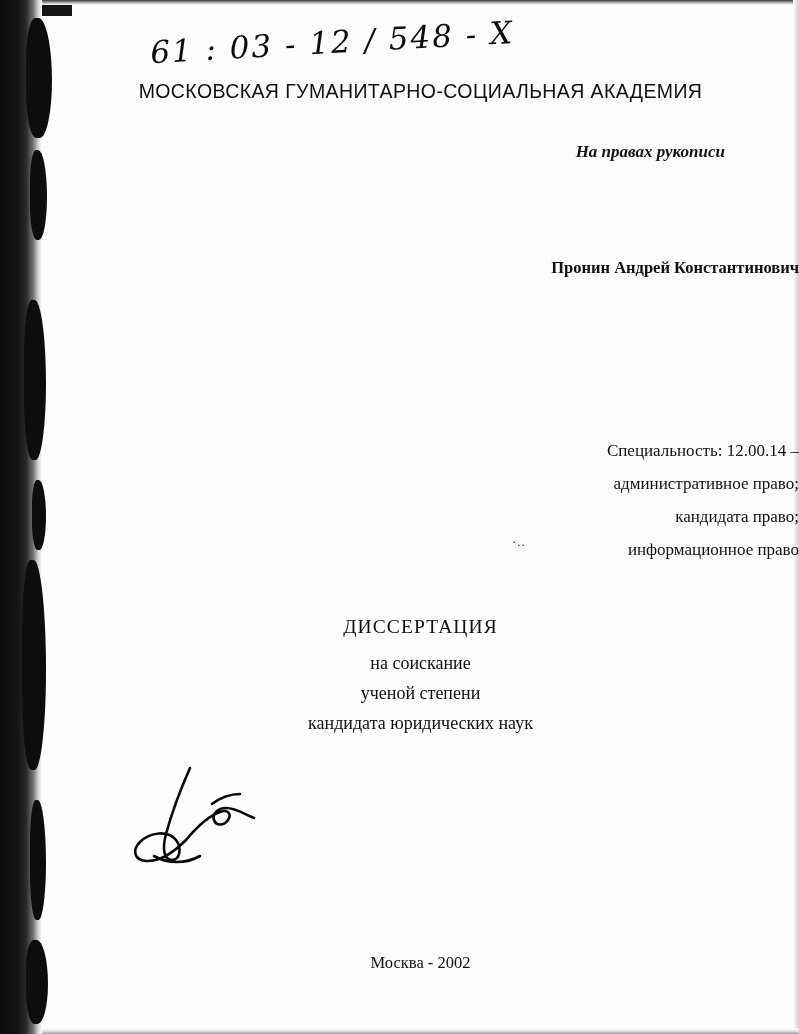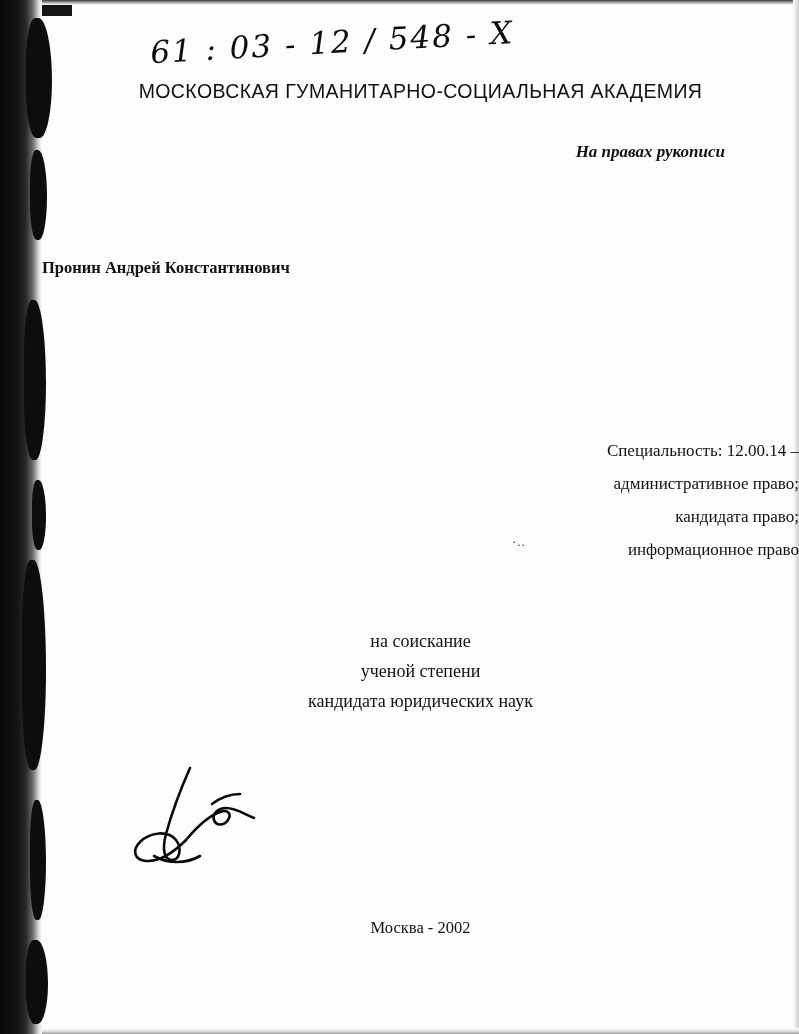--- a/index.html
+++ b/index.html
@@ -104,21 +104,21 @@
     font-size: 17px;
     font-weight: bold;
     font-style: italic;
   }
 
   .author {
     position: absolute;
     left: 0;
     top: 258px;
     width: 757px;
-    text-align: left;
+    text-align: right;
     font-size: 16.5px;
     font-weight: bold;
   }
 
   .title {
     position: absolute;
     left: 0;
     top: 312px;
     width: 757px;
     text-align: center;
@@ -161,21 +161,21 @@
     right: 74px;
     top: 768px;
     text-align: right;
     font-size: 16.5px;
     line-height: 32px;
   }
 
   .place-year {
     position: absolute;
     left: 0;
-    top: 918px;
+    top: 953px;
     width: 757px;
     text-align: center;
     font-size: 16.5px;
   }
 
   .signature {
     position: absolute;
     left: 82px;
     top: 760px;
     width: 180px;
@@ -225,20 +225,21 @@
     <div class="specialty">
       <div>Специальность: 12.00.14 –</div>
       <div>административное право;</div>
       <div>кандидата право;</div>
       <div>информационное право</div>
     </div>
 
     <div class="dots">·..</div>
 
     <div class="thesis-block">
+      <div class="thesis-word">ДИССЕРТАЦИЯ</div>
       <div class="spacer"></div>
       <div class="thesis-line">на соискание</div>
       <div class="thesis-line">ученой степени</div>
       <div class="thesis-line">кандидата юридических наук</div>
     </div>
 
 
     <svg class="signature" viewBox="0 0 180 120">
       <g fill="none" stroke="#0a0a0a" stroke-width="2.6" stroke-linecap="round" stroke-linejoin="round">
         <path d="M66 8 C58 26, 48 52, 42 74 C38 89, 40 100, 48 100 C56 100, 58 88, 52 80 C44 70, 26 72, 16 82 C8 90, 10 100, 22 101 C36 102, 50 92, 62 80"></path>

